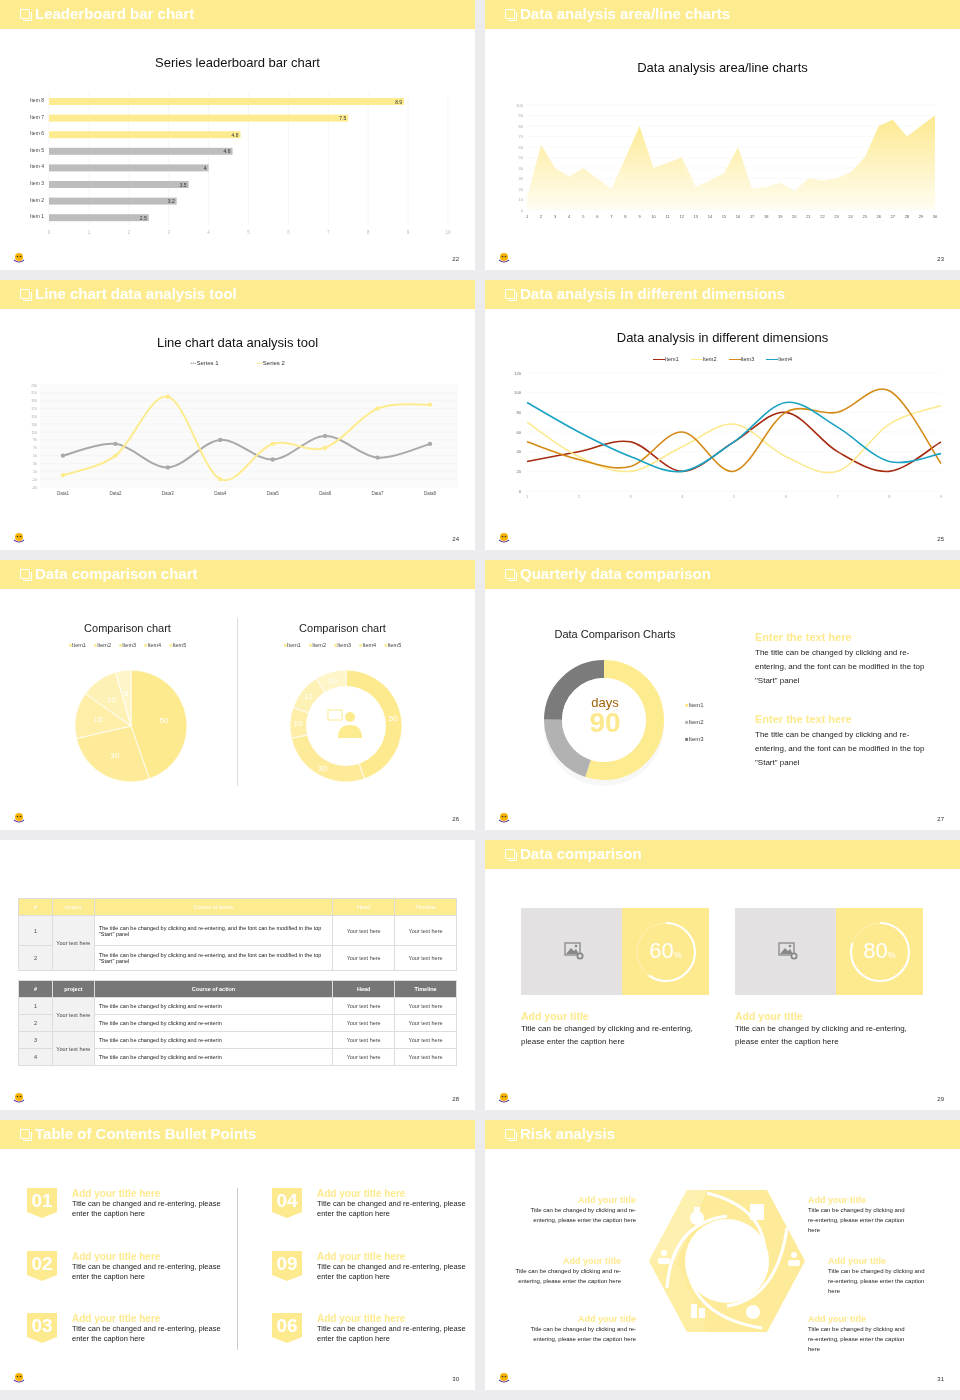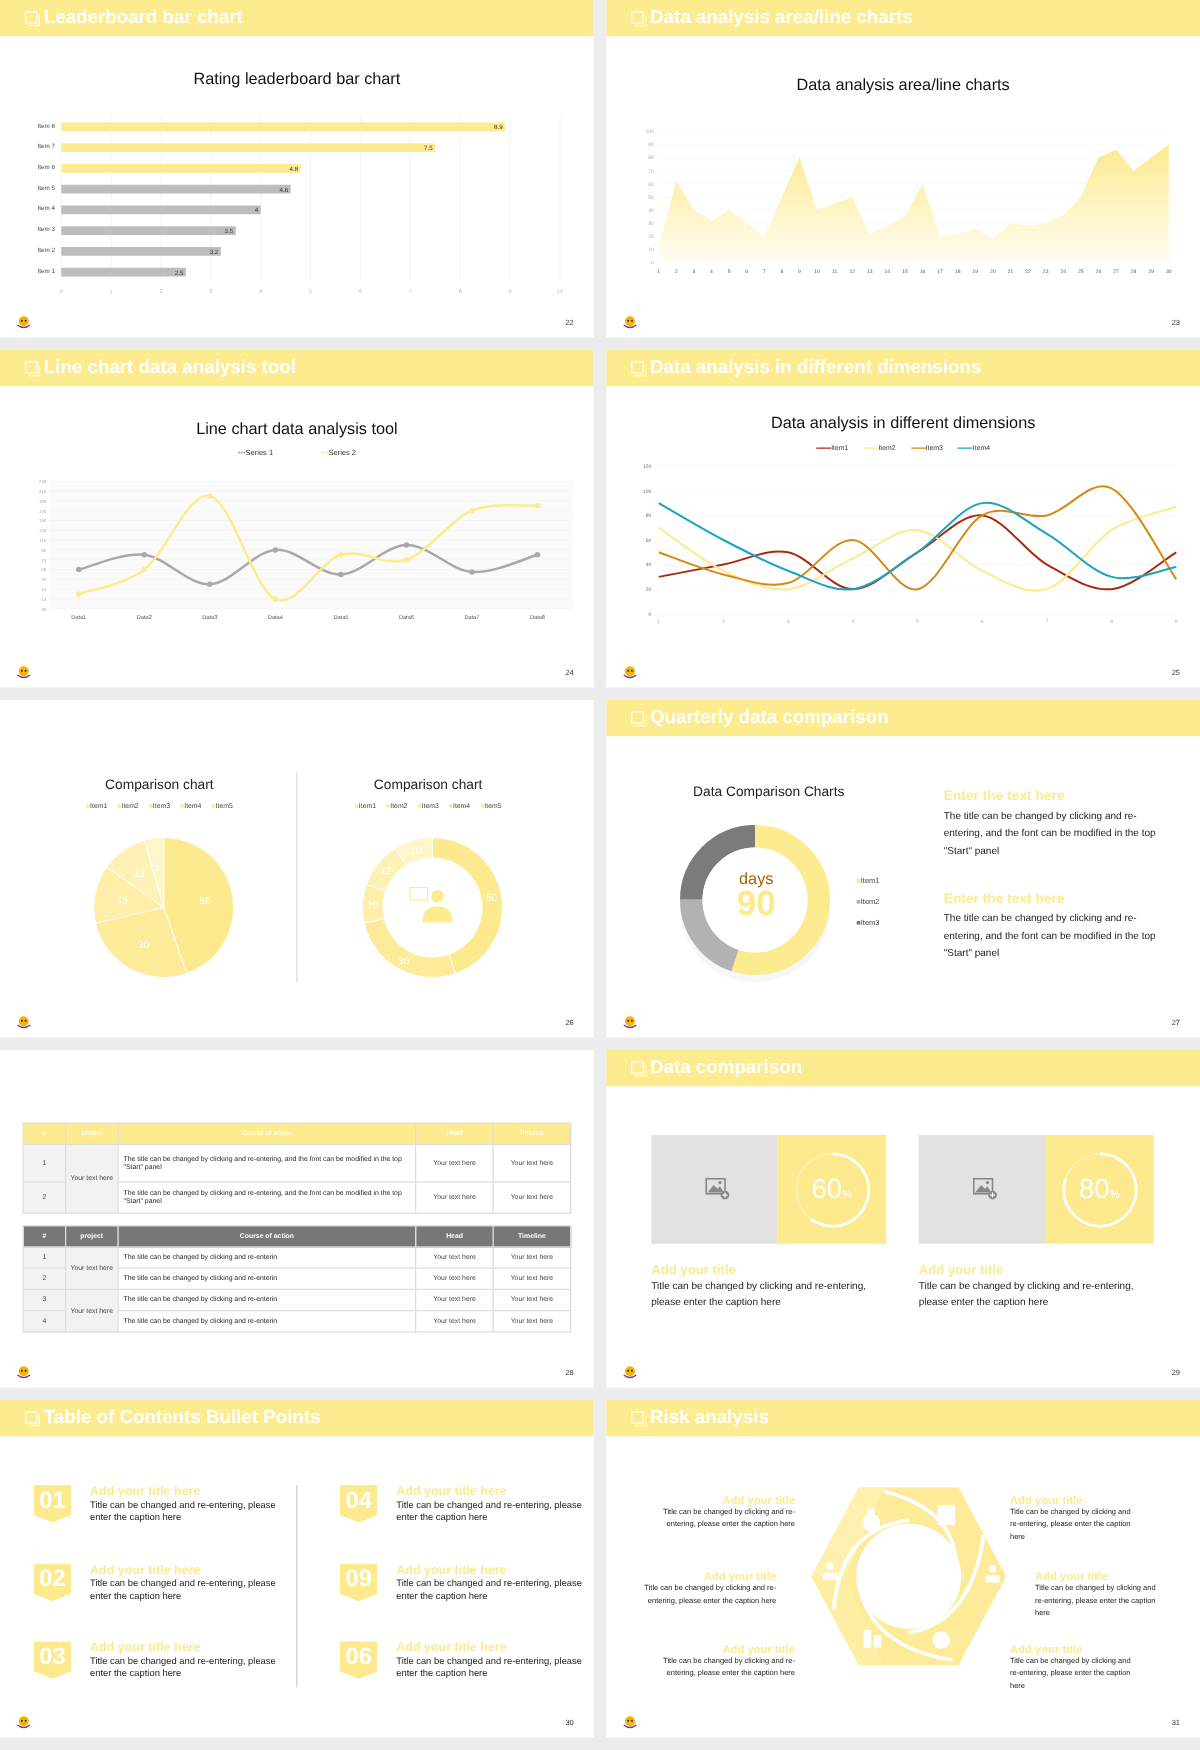--- a/index.html
+++ b/index.html
@@ -29,21 +29,21 @@
 </head>
 <body>
 
 <div class="slide" style="left:0;top:0;">
   <div class="hdr">
     <div class="hdr-title">
         <span class="box-icon"></span>
         <span>Leaderboard bar chart</span>
       </div>
   </div>
-  <div class="s-title" style="top:55px;">Rating leaderboard bar chart</div>
+  <div class="s-title" style="top:55px;">Series leaderboard bar chart</div>
   <div id="bar-chart" style="position:absolute;left:0;top:0;width:475px;height:270px;">
       <svg width="475" height="270" viewBox="0 0 475 270" style="left: 0px; top: 0px;">
         <line x1="49" y1="93" x2="49" y2="225" stroke="#f0f0f0" stroke-width="0.6"></line>
         <text x="49" y="234" font-size="4.5" fill="#bbb" text-anchor="middle" font-family="Liberation Sans, sans-serif">0</text>
         <line x1="88.9" y1="93" x2="88.9" y2="225" stroke="#f0f0f0" stroke-width="0.6"></line>
         <text x="88.9" y="234" font-size="4.5" fill="#bbb" text-anchor="middle" font-family="Liberation Sans, sans-serif">1</text>
         <line x1="128.8" y1="93" x2="128.8" y2="225" stroke="#f0f0f0" stroke-width="0.6"></line>
         <text x="128.8" y="234" font-size="4.5" fill="#bbb" text-anchor="middle" font-family="Liberation Sans, sans-serif">2</text>
         <line x1="168.7" y1="93" x2="168.7" y2="225" stroke="#f0f0f0" stroke-width="0.6"></line>
         <text x="168.7" y="234" font-size="4.5" fill="#bbb" text-anchor="middle" font-family="Liberation Sans, sans-serif">3</text>
@@ -304,20 +304,26 @@
   <svg class="logo" viewBox="0 0 14 12">
       <circle cx="7" cy="5" r="4" fill="#f6b400"></circle>
       <circle cx="5.5" cy="4.5" r=".8" fill="#333"></circle>
       <circle cx="8.5" cy="4.5" r=".8" fill="#333"></circle>
       <path d="M2 8 Q7 12 12 8" stroke="#6a3fa0" stroke-width="1.2" fill="none"></path>
     </svg>
   <div class="page-num">25</div>
 </div>
 
 <div class="slide" style="left:0;top:560px;">
+  <div class="hdr">
+    <div class="hdr-title">
+        <span class="box-icon"></span>
+        <span>Data comparison chart</span>
+      </div>
+  </div>
   <div style="position:absolute;left:0;top:62px;width:255px;text-align:center;font-size:11px;">Comparison chart</div>
   <div style="position:absolute;left:215px;top:62px;width:255px;text-align:center;font-size:11px;">Comparison chart</div>
   <div class="pie-legend" style="position:absolute;left:0;top:82px;width:255px;display:flex;justify-content:center;gap:8px;font-size:5.5px;color:#444;">
     <span><span style="color:#fde98e;">■</span><span>Item1</span></span>
     <span><span style="color:#fde98e;">■</span><span>Item2</span></span>
     <span><span style="color:#fde98e;">■</span><span>Item3</span></span>
     <span><span style="color:#fde98e;">■</span><span>Item4</span></span>
     <span><span style="color:#fde98e;">■</span><span>Item5</span></span>
   </div>
   <div style="position:absolute;left:215px;top:82px;width:255px;display:flex;justify-content:center;gap:8px;font-size:5.5px;color:#444;">

